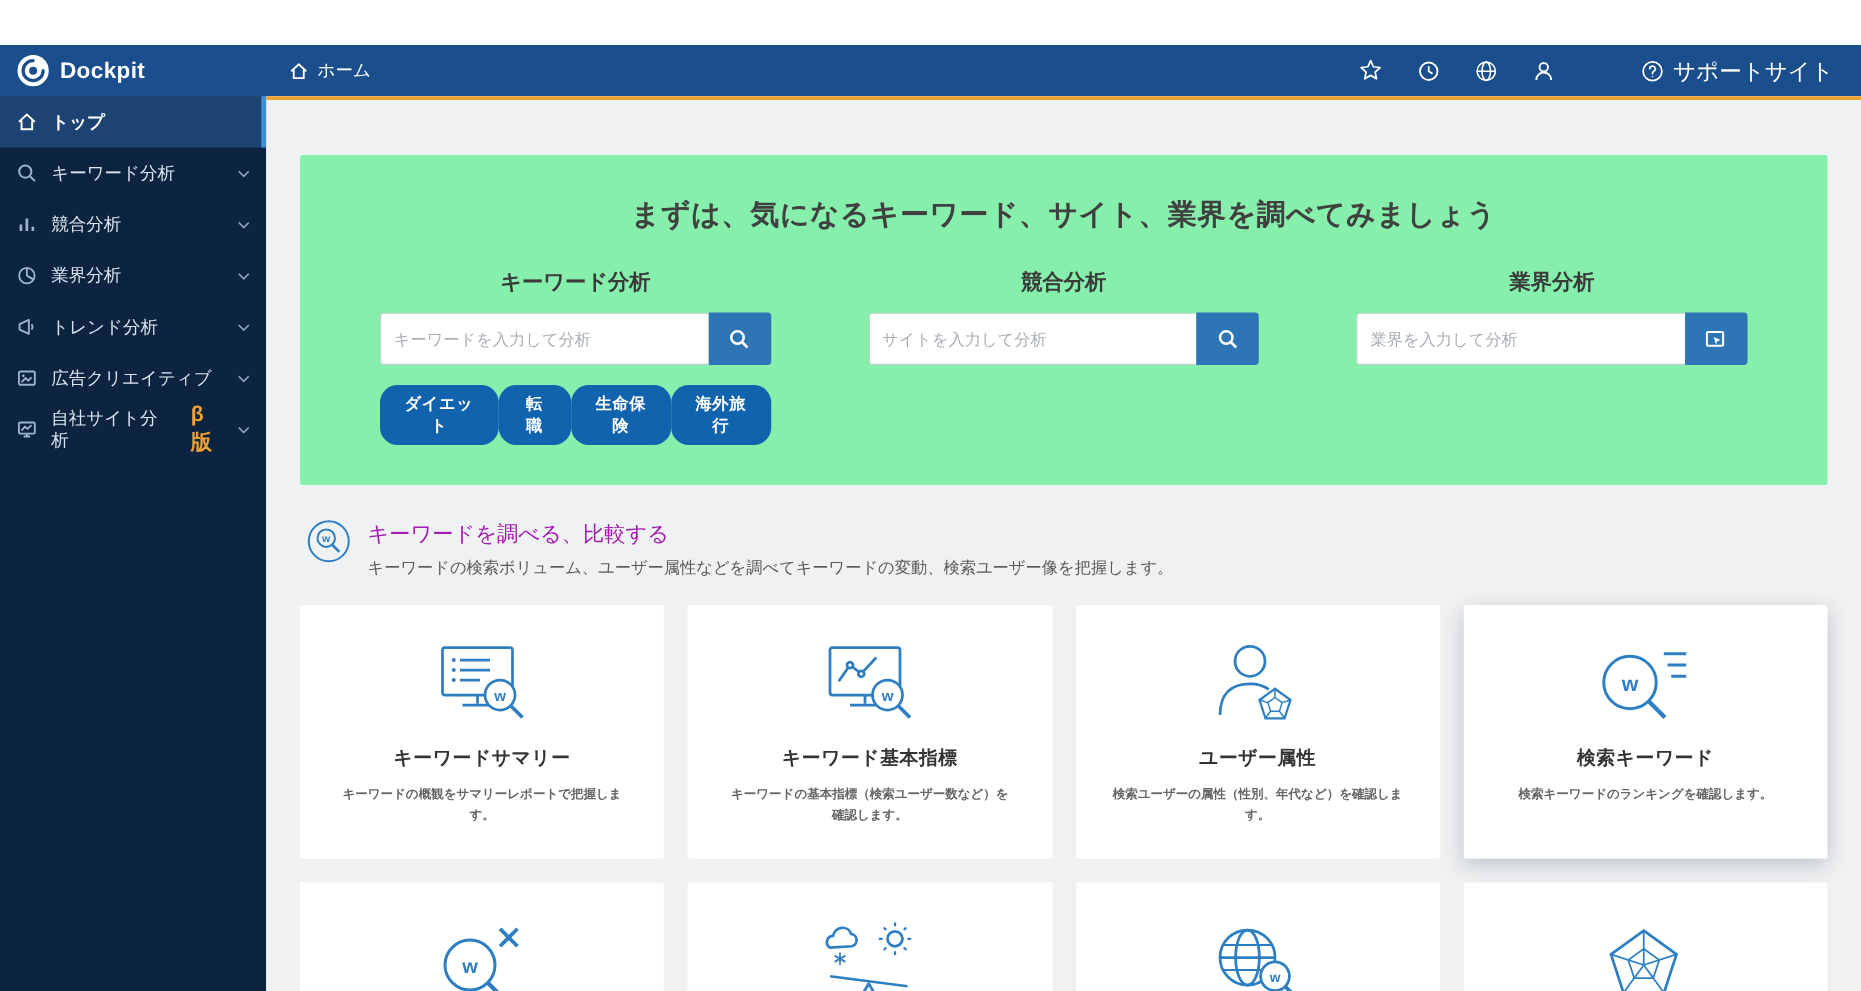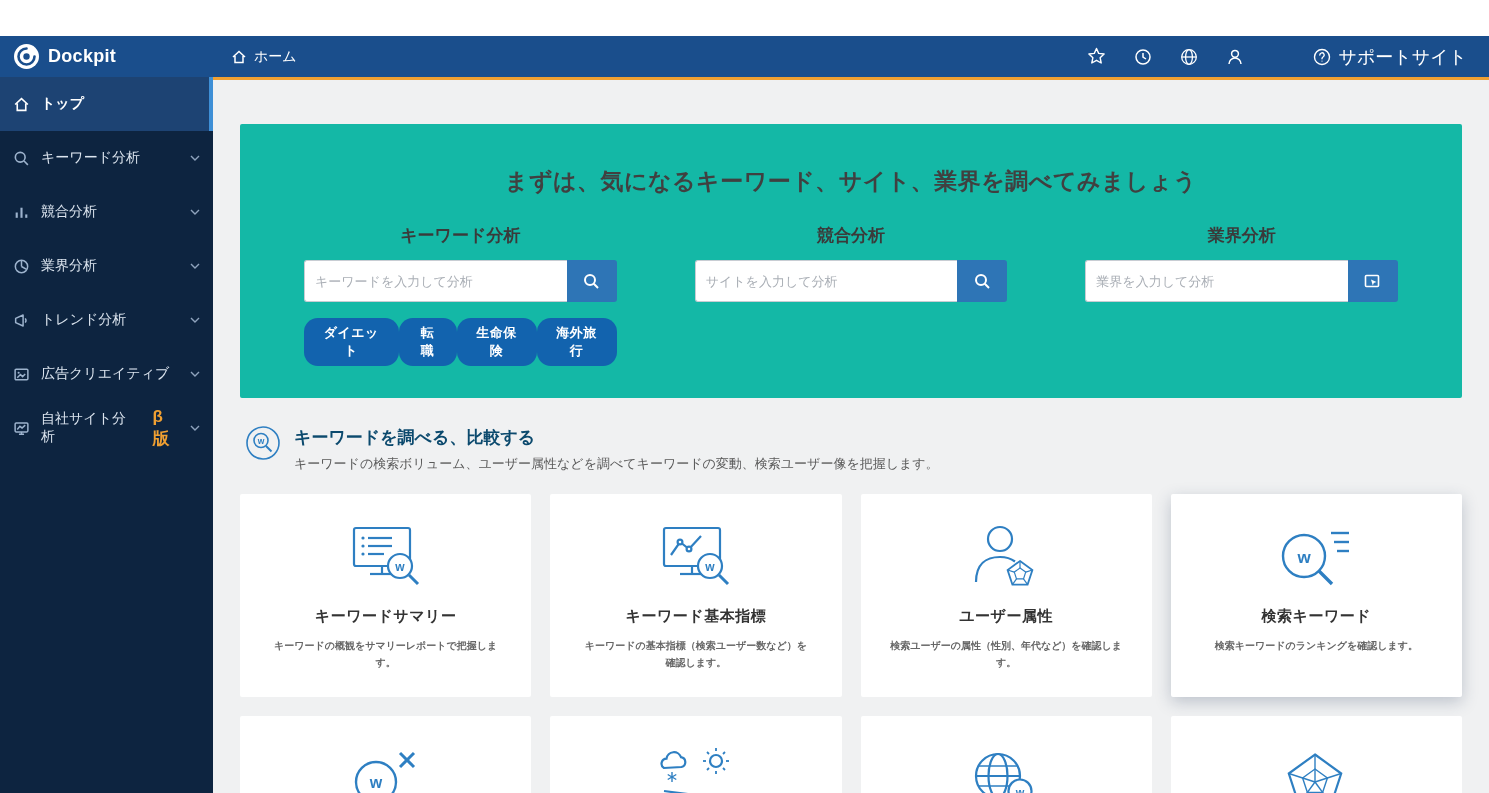--- a/index.html
+++ b/index.html
@@ -14,49 +14,49 @@
   .topnav-home { display:flex; align-items:center; gap:7px; color:#fff; font-size:14px; margin-left:18px; cursor:pointer; }
   .topbar-right { margin-left:auto; display:flex; align-items:center; gap:27px; padding-right:22px; color:#fff; }
   .tb-icon { width:19px; height:19px; display:flex; align-items:center; justify-content:center; cursor:pointer; color:#fff; }
   .support { display:flex; align-items:center; gap:7px; color:#fff; font-size:18px; margin-left:42px; cursor:pointer; }
 
   
   .body-row { flex:1; display:flex; min-height:0; }
 
   
   .sidebar { width:213px; flex:0 0 213px; background:var(--sidebar-bg,#0d2440); display:flex; flex-direction:column; }
-  .side-item { height:54px; display:flex; align-items:center; gap:11px; padding:0 13px; color:#dce5ef; font-size:14px; cursor:pointer; }
+  .side-item { height:41px; display:flex; align-items:center; gap:11px; padding:0 13px; color:#dce5ef; font-size:14px; cursor:pointer; }
   .side-item .icn { width:17px; height:17px; color:#9db3cd; flex:0 0 17px; display:flex; }
   .side-item .chev { margin-left:auto; color:#8fa3bd; display:flex; }
   .side-item.active { background:#1d4373; color:#fff; font-weight:bold; border-right:4px solid #3e8fd6; }
   .side-item.active .icn { color:#fff; }
   .beta { color:var(--accent-orange,#f0a032); font-weight:bold; font-size:17px; margin-left:5px; }
   .side-collapse { margin-top:auto; height:27px; background:#0a1c33; display:flex; align-items:center; justify-content:center; cursor:pointer; color:#cfd9e6; }
 
   
   .main { flex:1; display:flex; flex-direction:column; min-width:0; background:var(--main-bg,#f0f1f2); }
   .orange-rule { height:3px; background:var(--accent-orange,#f0a032); flex:0 0 3px; }
   .scroll { flex:1; overflow:hidden; padding:44px 27px 0; }
 
   
-  .hero { background:#14b8a6; border-radius:2px; padding:42px 64px 32px; }
+  .hero { background:#86efac; border-radius:2px; padding:32px 64px 32px; }
   .hero-title { text-align:center; font-size:23px; font-weight:bold; color:#404040; letter-spacing:.5px; }
   .hero-cols { display:grid; grid-template-columns:repeat(3,1fr); column-gap:78px; margin-top:27px; }
   .hero-col-heading { text-align:center; font-size:17px; font-weight:bold; color:#3a3a3a; margin-bottom:13px; }
   .searchrow { display:flex; height:42px;border-radius:13px; }
   .searchrow input { flex:1; min-width:0; border:1px solid #c8cdd3; border-right:none; border-radius:3px 0 0 3px; padding:0 10px; font-size:13px; color:#444; outline:none; font-family:inherit; background:#fff; }
   .searchrow input::placeholder { color:#a9aeb5; }
   .search-btn { width:50px; flex:0 0 50px; background:var(--button-blue,#2e75b6); border:none; border-radius:0 3px 3px 0; display:flex; align-items:center; justify-content:center; cursor:pointer; color:#fff; }
   .tags { display:flex; margin-top:16px; }
   .tag { background:var(--tag-blue,#1263ae); color:#fff; font-size:13px; font-weight:bold; border:none; border-radius:14px; padding:6px 14px; cursor:pointer; letter-spacing:.5px; font-family:inherit; }
 
   
   .section-head { display:flex; gap:13px; margin:27px 0 0 5px; align-items:flex-start; }
   .section-icon { flex:0 0 36px; color:var(--icon-blue,#2e7fc2); }
-  .section-title { font-size:17px; font-weight:bold; color:#0c4a6e; padding-top:1px; }
+  .section-title { font-size:17px; font-weight:normal; color:#a21caf; padding-top:1px; }
   .section-sub { font-size:13px; color:#595959; margin-top:6px; }
 
   
   .cards { display:grid; grid-template-columns:repeat(4,1fr); gap:19px; margin-top:21px; padding-bottom:20px; }
   .card { background:#fff; border-radius:2px; padding:28px 26px 26px; text-align:center; cursor:pointer; }
   .card.hovered { box-shadow:0 5px 16px rgba(40,60,90,.25); }
   .card-icon { height:72px; display:flex; align-items:center; justify-content:center; color:var(--icon-blue,#2e7fc2); }
   .card-title { font-size:15px; font-weight:bold; color:#333; margin-top:13px; letter-spacing:.5px; }
   .card-desc { font-size:10px; color:#666; margin-top:12px; line-height:1.65; max-width:232px; margin-left:auto; margin-right:auto;font-weight:bold; }
 

